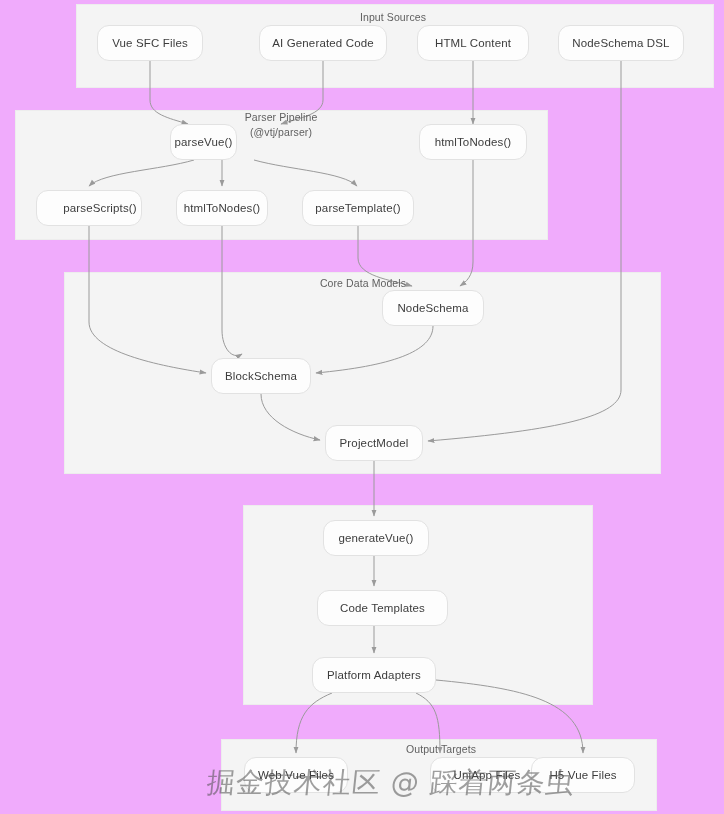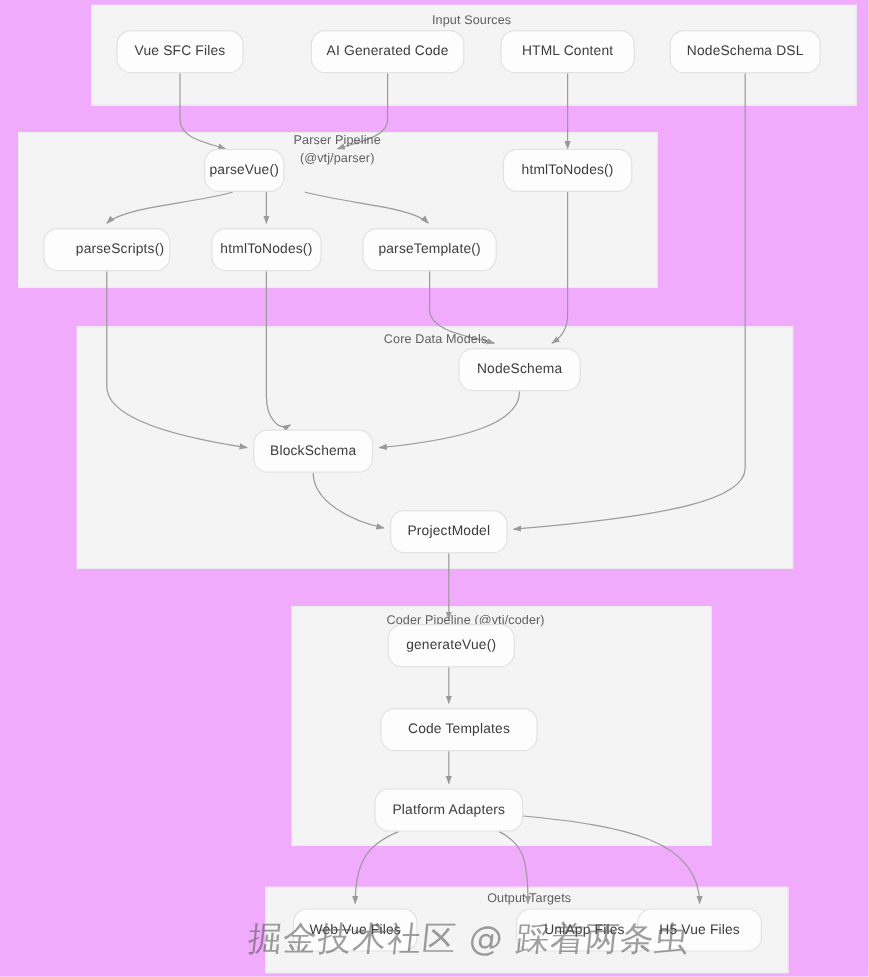--- a/index.html
+++ b/index.html
@@ -134,21 +134,20 @@
 
       <path d="M416,693 C436,703 440,716 440,753"></path>
 
       <path d="M436,680 C520,688 583,700 583,753"></path>
     </g>
   </svg>
 
   <div class="cluster-label" id="cll-0" style="left: 333px; top: 10px; width: 120px;">Input Sources</div>
   <div class="cluster-label" id="cll-1" style="left: 222px; top: 110px; width: 118px;">Parser Pipeline (@vtj/parser)</div>
   <div class="cluster-label" id="cll-2" style="left: 304px; top: 276px; width: 118px;">Core Data Models</div>
-  <div class="cluster-label" id="cll-3" style="left: 288px; top: 510px; width: 200px;">Coder Pipeline (@vtj/coder)</div>
   <div class="cluster-label" id="cll-4" style="left: 385px; top: 742px; width: 112px;">Output Targets</div>
 
   <div id="node-host">
       <div class="node" style="left: 97px; top: 25px; width: 106px; height: 36px;">
         <span>Vue SFC Files</span>
       </div>
       <div class="node" style="left: 259px; top: 25px; width: 128px; height: 36px;">
         <span>AI Generated Code</span>
       </div>
       <div class="node" style="left: 417px; top: 25px; width: 112px; height: 36px;">

